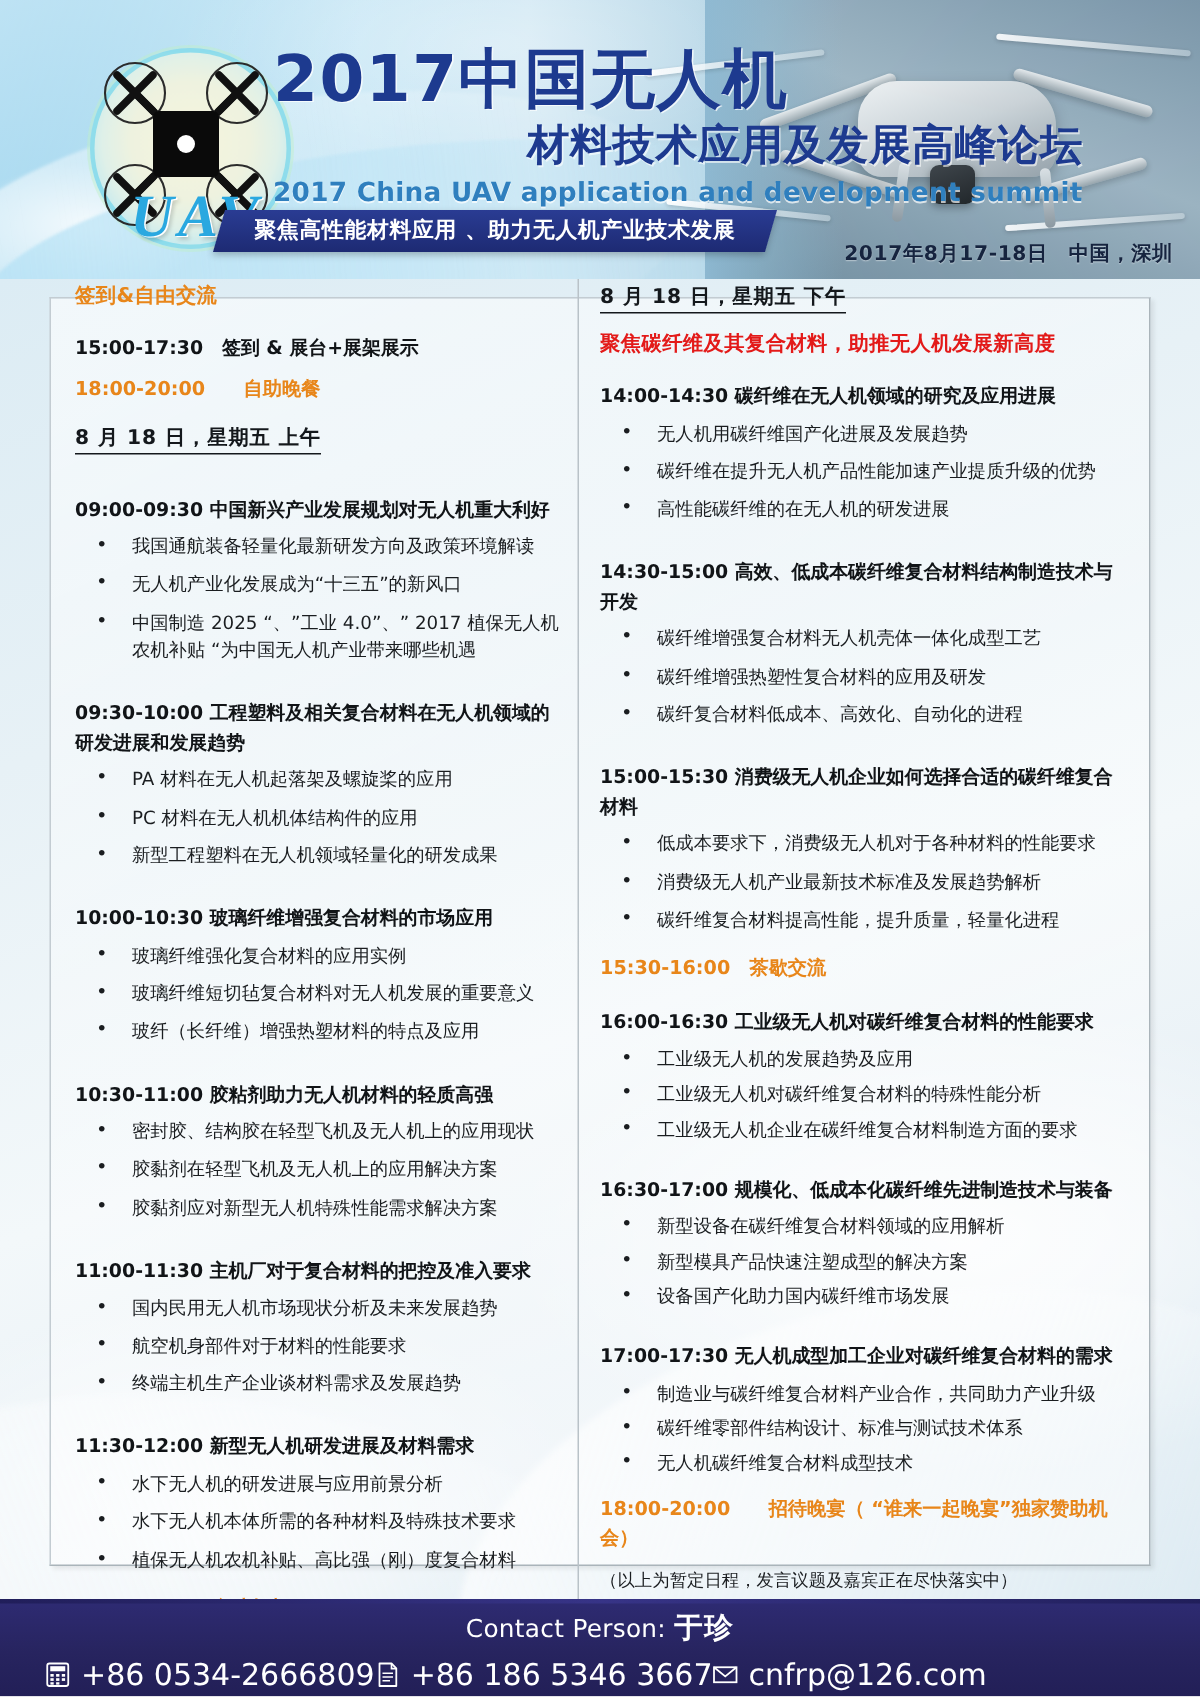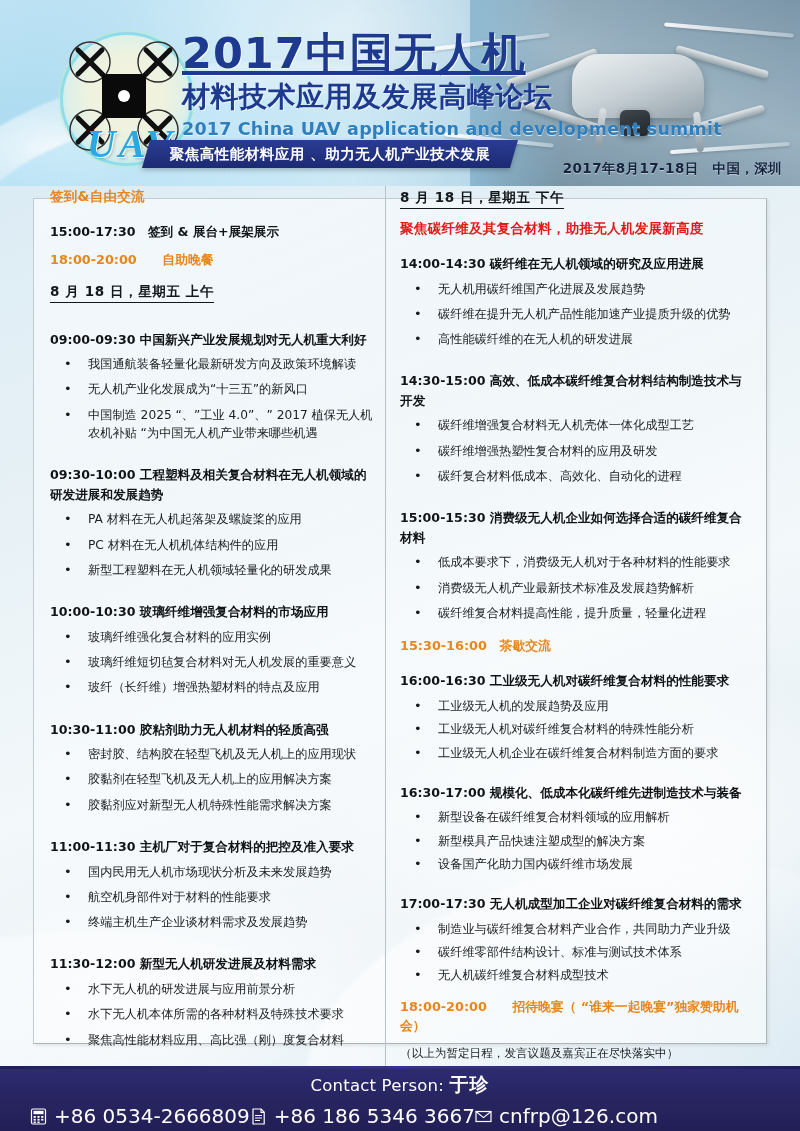--- a/index.html
+++ b/index.html
@@ -164,30 +164,30 @@
     width: 540px;
   }
   .title-main {
     font-family: "DejaVu Sans", sans-serif;
     font-size: 43px;
     font-weight: bold;
     color: #1d3a8f;
     letter-spacing: 1px;
     line-height: 1.02;
     text-shadow: 1px 1px 0 rgba(255,255,255,0.75);
-    text-decoration: underline;
   }
   .title-sub {
     font-family: "DejaVu Sans", sans-serif;
     font-size: 28px;
     font-weight: bold;
     color: #1d3a8f;
     letter-spacing: 0.5px;
     margin-top: 2px;
     text-shadow: 1px 1px 0 rgba(255,255,255,0.6);
+    text-align: right;
   }
   .title-en {
     font-family: "DejaVu Sans", sans-serif;
     font-size: 17.5px;
     font-weight: bold;
     color: #2f7fbe;
     letter-spacing: 0.2px;
     margin-top: 3px;
     text-shadow: 0 1px 0 rgba(255,255,255,0.7);
   }
@@ -503,21 +503,21 @@
         <ul class="bullets">
           <li>国内民用无人机市场现状分析及未来发展趋势</li>
           <li>航空机身部件对于材料的性能要求</li>
           <li>终端主机生产企业谈材料需求及发展趋势</li>
         </ul>
 
         <div class="sess">11:30-12:00  新型无人机研发进展及材料需求</div>
         <ul class="bullets">
           <li>水下无人机的研发进展与应用前景分析</li>
           <li>水下无人机本体所需的各种材料及特殊技术要求</li>
-          <li>聚焦高性能材料应用、高比强（刚）度复合材料</li>
+          <li>植保无人机农机补贴、高比强（刚）度复合材料</li>
         </ul>
 
         <div class="sess-orange">12:00-14:00  自助午餐</div>
       </div>
 
       <div class="col col-right">
         <div class="day-head">8 月 18 日，星期五  下午</div>
         <div class="theme-red">聚焦碳纤维及其复合材料，助推无人机发展新高度</div>
 
         <div class="sess">14:00-14:30  碳纤维在无人机领域的研究及应用进展</div>

